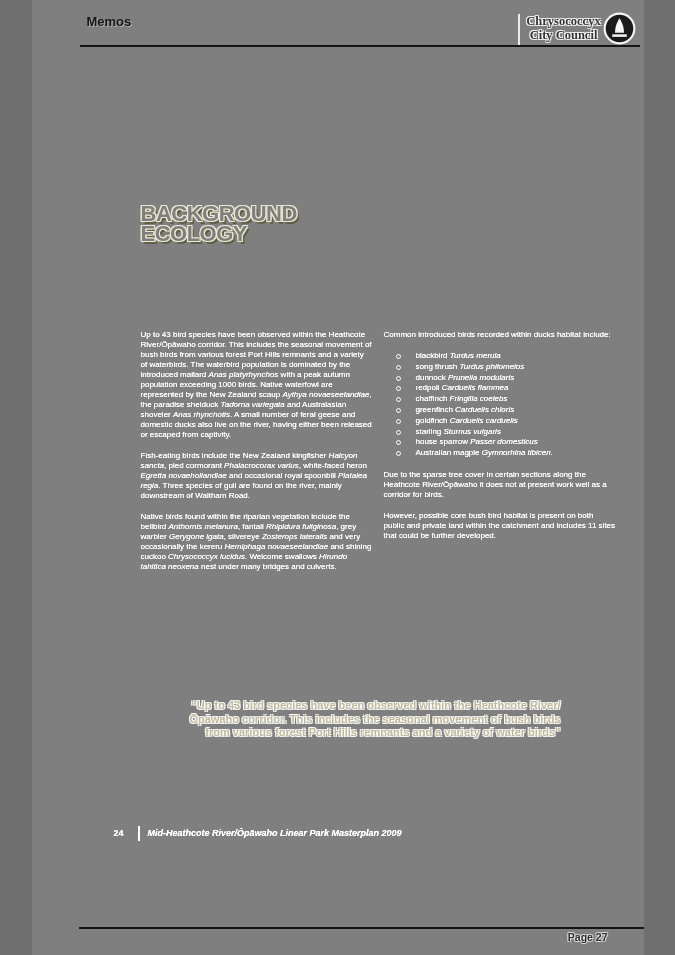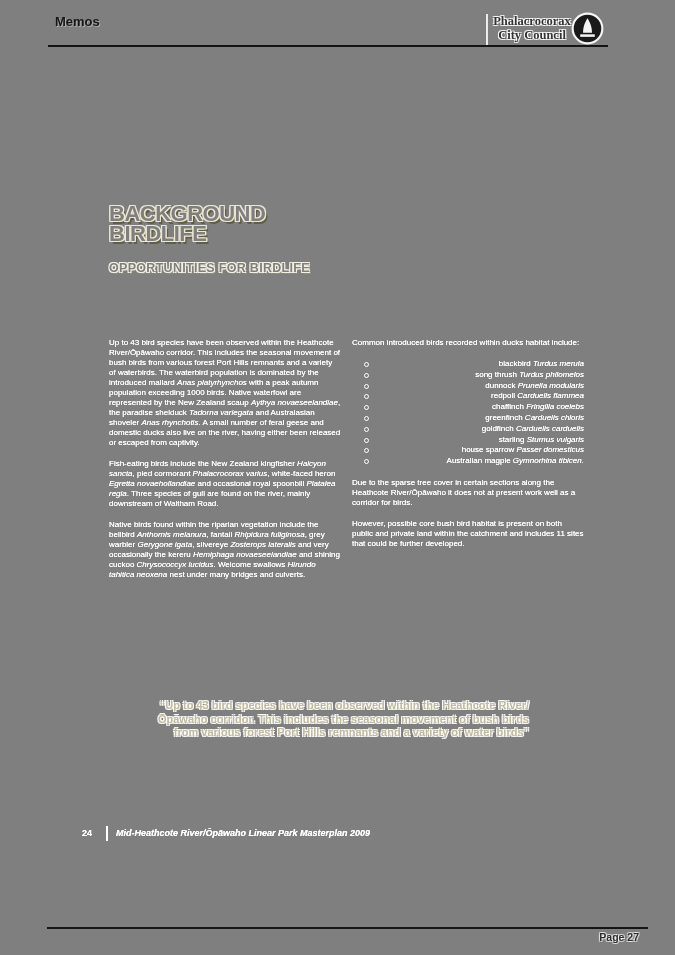--- a/index.html
+++ b/index.html
@@ -2,21 +2,21 @@
 <html style="--background: #7f7f7f; --body-text: #ffffff; --rule: #141414; --title-outline: #ece7d2; --title-shadow: #5f5f46; --quote-text: #bfba9c;"><head>
 <meta charset="utf-8">
 <style>
   :root{
     --background:#7f7f7f; --body-text:#ffffff; --rule:#141414;
     --title-outline:#ece7d2; --title-shadow:#5f5f46;
     --quote-text:#bfba9c;
   }
   html,body{margin:0;padding:0;background:#6f6f6f;}
   .page{
-    position:relative;width:675px;height:955px;margin:0 auto;
+    position:relative;width:612px;height:955px;margin:0 auto;
     background:var(--background,#7f7f7f);
     font-family:"Liberation Sans",sans-serif;overflow:hidden;
   }
   
   .memos{
     position:absolute;left:55px;top:14px;font-size:13px;font-weight:bold;
     color:#161616;text-shadow:1px 1px 0 rgba(255,255,255,.35);
   }
   .header-rule{position:absolute;left:48px;top:45px;width:560px;height:2px;background:var(--rule,#141414);}
   .logo-wrap{position:absolute;left:486px;top:11px;width:118px;height:37px;}
@@ -45,22 +45,22 @@
     font-size:12.5px;font-weight:bold;letter-spacing:.3px;
     color:var(--background,#7f7f7f);
     text-shadow:-1px -1px 0 #f4f1e4,1px -1px 0 #f4f1e4,-1px 1px 0 #f4f1e4,1px 1px 0 #f4f1e4,
                 1.6px 1.6px 0 #90907c;
   }
   
   .col{position:absolute;top:330px;width:232px;color:var(--body-text,#fff);
        font-size:8px;line-height:10px;text-shadow:0 0 .6px #fff;}
   .col-left{left:109px;}
   .col-right{left:352px;}
-  .col p{margin:8px 0 11px;}
-  .bird-list{margin:5px 0 11px;padding:0;list-style:none;text-align:right;}
+  .col p{margin:0 0 11px;}
+  .bird-list{margin:5px 0 11px;padding:0;list-style:none;}
   .bird-list li{position:relative;padding-left:32px;line-height:10.8px;}
   .bird-list .bullet{
     position:absolute;left:12px;top:3px;width:3px;height:3px;
     border:1px solid #fff;border-radius:50%;
   }
   
   .pull-quote{
     position:absolute;left:147px;top:699px;width:382px;text-align:right;
     font-size:11px;font-weight:bold;line-height:13.5px;
     color:var(--quote-text,#bfba9c);
@@ -85,35 +85,34 @@
 <body>
 
 <div class="page">
 
   <div class="memos">Memos</div>
   <div class="header-rule"></div>
 
   <div class="logo-wrap">
     <div class="logo-bar"></div>
     <div class="logo-text">
-      <span>Phalacrocorax</span><br>
+      <span>Chrysococcyx</span><br>
       <span>City Council</span>
     </div>
     <svg class="logo-emblem" viewBox="0 0 34 34" xmlns="http://www.w3.org/2000/svg">
       <circle cx="17" cy="17" r="15.3" fill="#1a1a1a" stroke="#f5f5f5" stroke-width="2.2"></circle>
       <path d="M17 6.5 C19.6 11 21.6 15 21.6 21.5 L12.4 21.5 C12.4 15 14.4 11 17 6.5 Z" fill="#f5f5f5"></path>
       <rect x="9.5" y="23" width="15" height="2.6" fill="#f5f5f5"></rect>
     </svg>
   </div>
 
   <div class="doc-title">
     <span>BACKGROUND</span><br>
-    <span>BIRDLIFE</span>
+    <span>ECOLOGY</span>
   </div>
-  <div class="doc-subtitle">OPPORTUNITIES FOR BIRDLIFE</div>
 
   <div class="col col-left">
     <p>Up to 43 bird species have been observed within the Heathcote River/Ōpāwaho corridor. This includes the seasonal movement of bush birds from various forest Port Hills remnants and a variety of waterbirds. The waterbird population is dominated by the introduced mallard <i>Anas platyrhynchos</i> with a peak autumn population exceeding 1000 birds. Native waterfowl are represented by the New Zealand scaup <i>Aythya novaeseelandiae</i>, the paradise shelduck <i>Tadorna variegata</i> and Australasian shoveler <i>Anas rhynchotis</i>. A small number of feral geese and domestic ducks also live on the river, having either been released or escaped from captivity.</p>
     <p>Fish-eating birds include the New Zealand kingfisher <i>Halcyon sancta</i>, pied cormorant <i>Phalacrocorax varius</i>, white-faced heron <i>Egretta novaehollandiae</i> and occasional royal spoonbill <i>Platalea regia</i>. Three species of gull are found on the river, mainly downstream of Waltham Road.</p>
     <p>Native birds found within the riparian vegetation include the bellbird <i>Anthornis melanura</i>, fantail <i>Rhipidura fuliginosa</i>, grey warbler <i>Gerygone igata</i>, silvereye <i>Zosterops lateralis</i> and very occasionally the kereru <i>Hemiphaga novaeseelandiae</i> and shining cuckoo <i>Chrysococcyx lucidus</i>. Welcome swallows <i>Hirundo tahitica neoxena</i> nest under many bridges and culverts.</p>
   </div>
 
   <div class="col col-right">
     <p>Common introduced birds recorded within ducks habitat include:</p>
     <ul class="bird-list">

